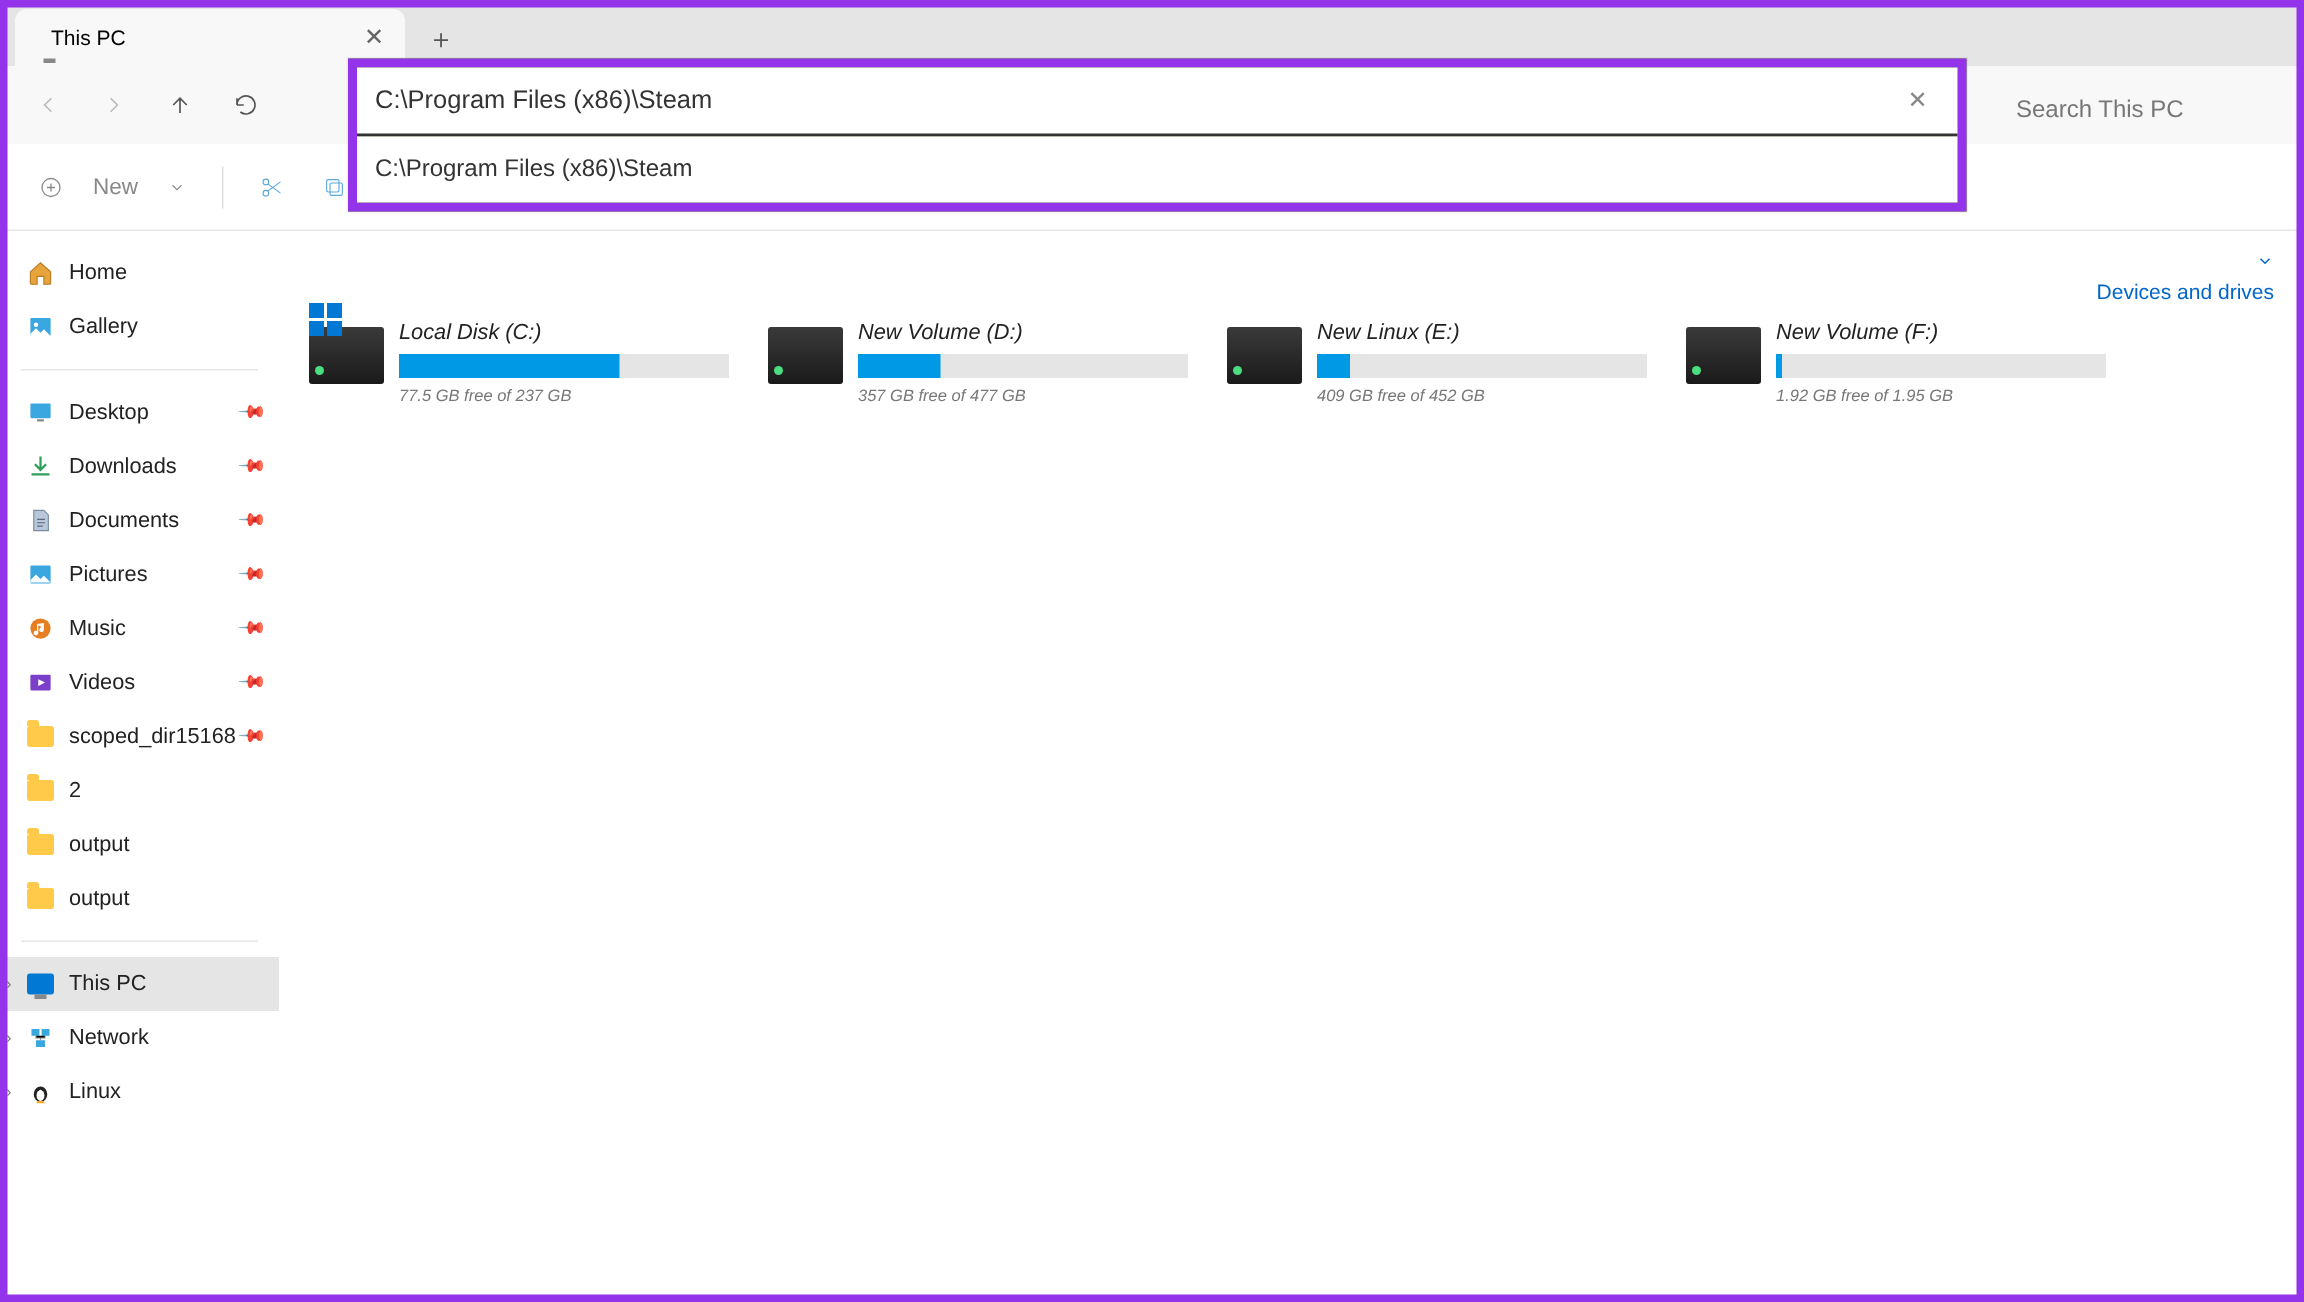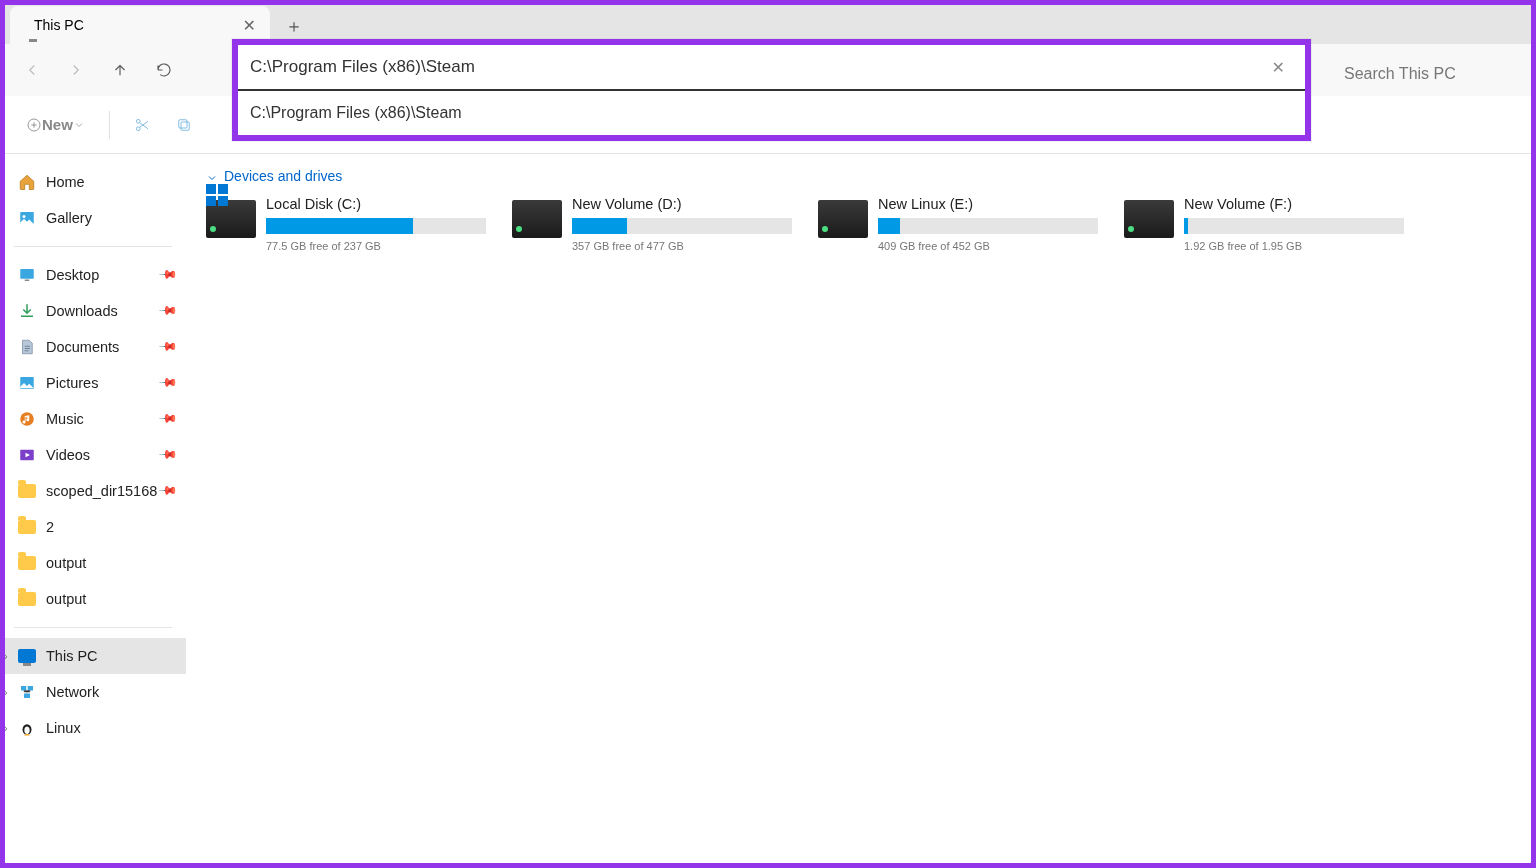--- a/index.html
+++ b/index.html
@@ -22,39 +22,39 @@
 .address-highlight { border: 6px solid #9333ea; background: #4d7c0f; box-shadow: 0 0 0 1px rgba(0,0,0,0.05); }
 .address-input-row { display: flex; align-items: center; height: 46px; background: #fff; border-bottom: 2px solid #333; padding: 0 12px; }
 .address-input { flex: 1; border: none; outline: none; font-size: 17px; color: #333; background: transparent; }
 .address-clear { color: #888; cursor: pointer; font-size: 16px; padding: 4px 8px; }
 .address-suggest { height: 44px; display: flex; align-items: center; padding: 0 12px; font-size: 16px; color: #333; background: #fff; cursor: pointer; }
 
 .search-box { position: absolute; right: 14px; top: 54px; width: 190px; height: 40px; display: flex; align-items: center; padding: 0 12px; color: #777; font-size: 16px; background: #f8f8f8; }
 
 
 .toolbar { height: 58px; background: #fff; border-bottom: 1px solid #e5e5e5; display: flex; align-items: center; padding: 0 16px; gap: 6px; }
-.tool-new { display: flex; align-items: center; gap: 0; color: #888; font-size: 15px; padding: 6px 10px; cursor: pointer; font-weight: bold; }
+.tool-new { display: flex; align-items: center; gap: 20px; color: #888; font-size: 15px; padding: 6px 10px; cursor: pointer; }
 .tool-divider { width: 1px; height: 28px; background: #e0e0e0; margin: 0 8px; }
 .tool-icon { width: 36px; height: 36px; display: flex; align-items: center; justify-content: center; color: #5aa8d8; cursor: pointer; }
 
 
 .main { display: flex; height: calc(100% - 154px); }
 .sidebar { width: 186px; background: #fff; padding: 10px 0; overflow-y: auto; }
 .side-item { display: flex; align-items: center; gap: 10px; height: 36px; padding: 0 8px 0 18px; font-size: 14.5px; color: #222; cursor: pointer; position: relative; }
 .side-item.selected { background: #e5e5e5; }
 .side-item .pin { position: absolute; right: 10px; color: #bbb; font-size: 12px; transform: rotate(45deg); }
 .side-item .chev { position: absolute; left: 4px; color: #777; font-size: 11px; }
 .side-sep { height: 1px; background: #e5e5e5; margin: 10px 14px; }
 .side-icon { width: 18px; height: 18px; display: flex; align-items: center; justify-content: center; font-size: 15px; }
 
 
 .content { flex: 1; padding: 14px 20px; }
-.section-header { display: flex; align-items: flex-end; gap: 6px; color: #0066cc; font-size: 14px; cursor: pointer; margin-bottom: 12px; }
+.section-header { display: flex; align-items: flex-end; gap: 6px; color: #0066cc; font-size: 14px; cursor: pointer; margin-bottom: 12px; flex-direction: column; }
 .drives-row { display: flex; gap: 26px; flex-wrap: wrap; }
-.drive { display: flex; gap: 10px; width: 280px; cursor: pointer; }
+.drive { display: flex; gap: 10px; width: 280px; cursor: pointer; font-style: italic; }
 .drive-icon { width: 50px; height: 38px; background: linear-gradient(#3a3a3a,#1a1a1a); border-radius: 2px; position: relative; margin-top: 4px; }
 .drive-icon::before { content: ""; position: absolute; left: 4px; top: 26px; width: 6px; height: 6px; background: #4ade80; border-radius: 50%; }
 .win-logo { position: absolute; left: 0; top: -16px; display: grid; grid-template-columns: 10px 10px; grid-template-rows: 10px 10px; gap: 2px; }
 .win-logo span { background: #0078d4; }
 .drive-info { flex: 1; }
 .drive-name { font-size: 14.5px; color: #222; margin-bottom: 6px; }
 .drive-bar { height: 16px; background: #e5e5e5; position: relative; margin-bottom: 6px; }
 .drive-bar-fill { position: absolute; left: 0; top: 0; bottom: 0; background: #0099e5; }
 .drive-free { font-size: 11px; color: #777; }
 

